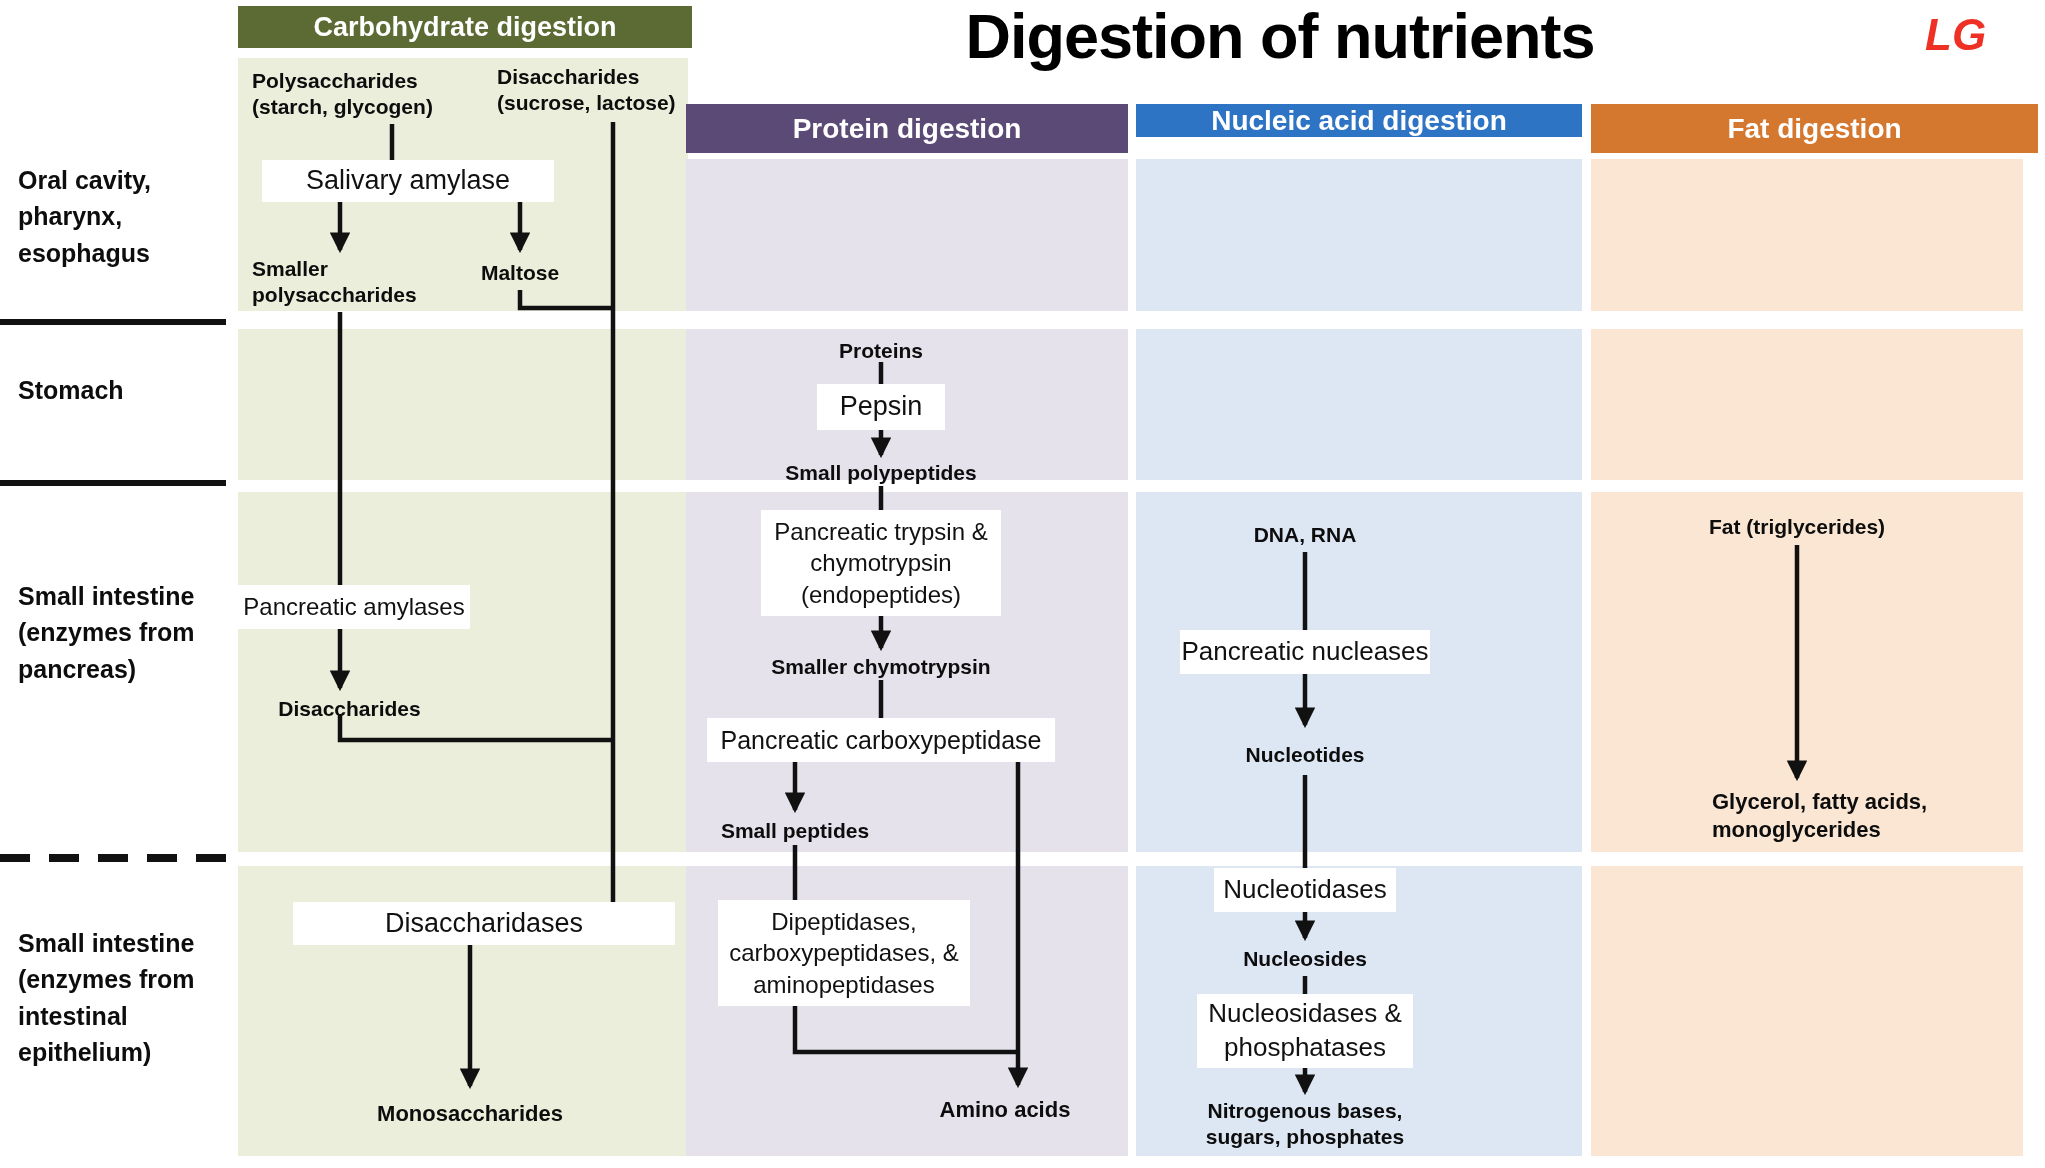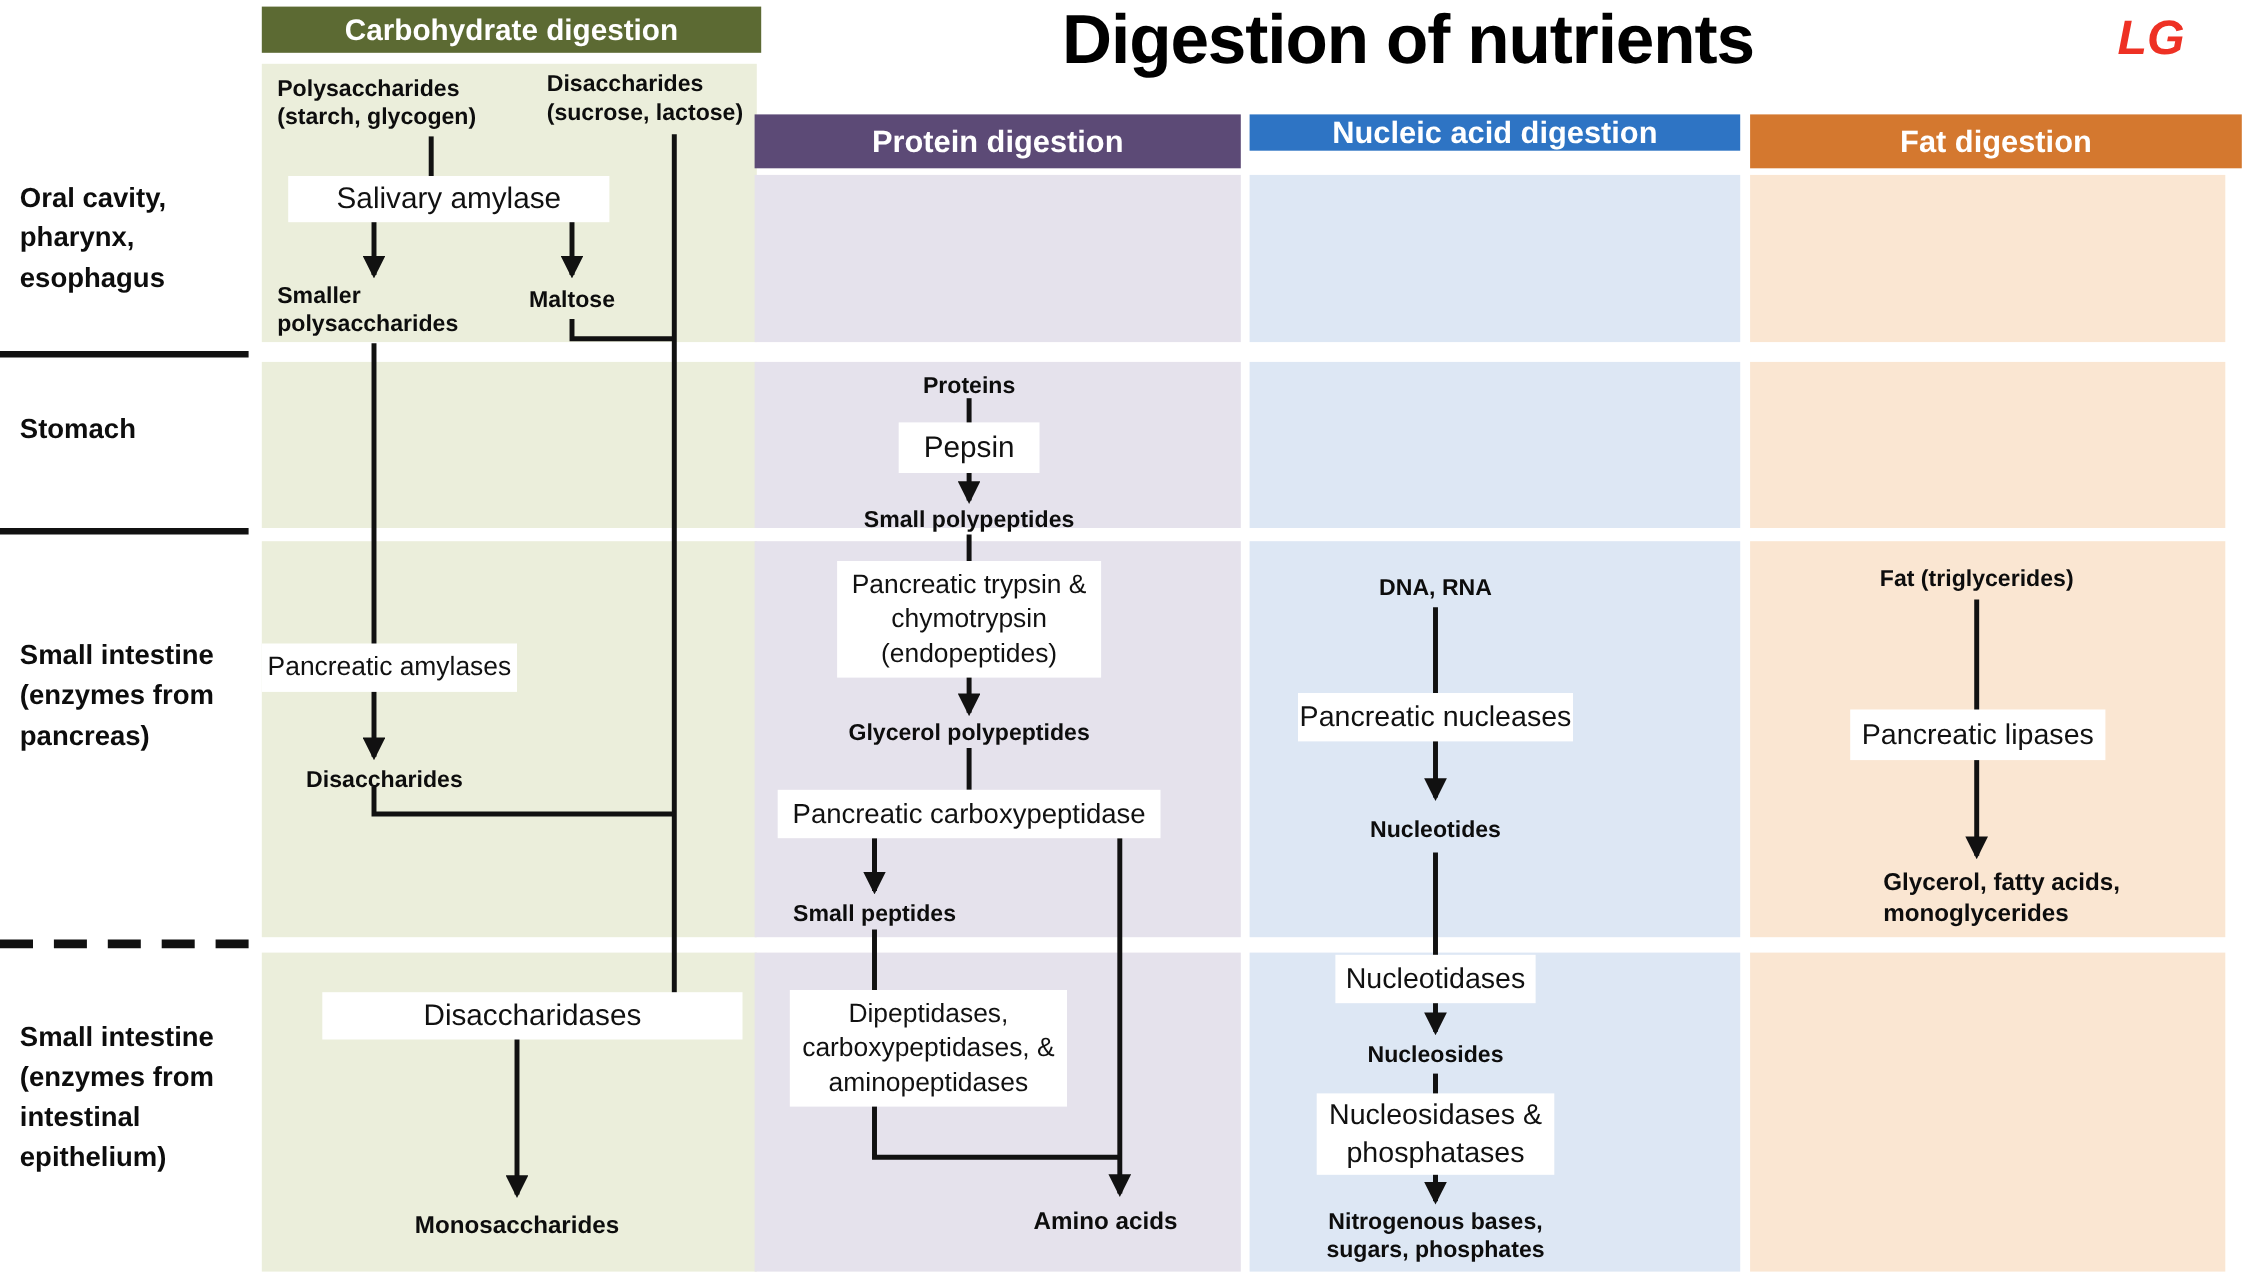--- a/index.html
+++ b/index.html
@@ -126,31 +126,30 @@
   <div class="lbl ctr" style="left:455px;top:260px;width:130px;">Maltose</div>
   <div class="ebox" style="left:238px;top:585px;width:232px;height:44px;font-size:24px;">Pancreatic amylases</div>
   <div class="lbl ctr" style="left:262px;top:696px;width:175px;text-align:center;">Disaccharides</div>
   <div class="ebox" style="left:293px;top:902px;width:382px;height:43px;font-size:27px;">Disaccharidases</div>
   <div class="lbl ctr" style="left:360px;top:1100px;width:220px;font-size:22px;">Monosaccharides</div>
 
   <div class="lbl ctr" style="left:791px;top:338px;width:180px;">Proteins</div>
   <div class="ebox" style="left:817px;top:384px;width:128px;height:46px;font-size:27px;">Pepsin</div>
   <div class="lbl ctr" style="left:761px;top:460px;width:240px;">Small polypeptides</div>
   <div class="ebox" style="left:761px;top:510px;width:240px;height:106px;font-size:24px;">Pancreatic trypsin &amp; chymotrypsin (endopeptides)</div>
-  <div class="lbl ctr" style="left:761px;top:654px;width:240px;">Glycerol polypeptides</div>
+  <div class="lbl ctr" style="left:761px;top:654px;width:240px;">Smaller chymotrypsin</div>
   <div class="ebox" style="left:707px;top:718px;width:348px;height:44px;font-size:25px;">Pancreatic carboxypeptidase</div>
   <div class="lbl ctr" style="left:695px;top:818px;width:200px;">Small peptides</div>
   <div class="ebox" style="left:718px;top:900px;width:252px;height:106px;font-size:24px;">Dipeptidases, carboxypeptidases, &amp; aminopeptidases</div>
   <div class="lbl ctr" style="left:905px;top:1096px;width:200px;font-size:22px;">Amino acids</div>
 
   <div class="lbl ctr" style="left:1205px;top:522px;width:200px;">DNA, RNA</div>
   <div class="ebox" style="left:1180px;top:630px;width:250px;height:44px;">Pancreatic nucleases</div>
   <div class="lbl ctr" style="left:1205px;top:742px;width:200px;">Nucleotides</div>
   <div class="ebox" style="left:1214px;top:868px;width:182px;height:44px;">Nucleotidases</div>
   <div class="lbl ctr" style="left:1205px;top:946px;width:200px;">Nucleosides</div>
   <div class="ebox" style="left:1197px;top:994px;width:216px;height:74px;">Nucleosidases &amp; phosphatases</div>
   <div class="lbl ctr" style="left:1195px;top:1098px;width:220px;">Nitrogenous bases, sugars, phosphates</div>
 
   <div class="lbl ctr" style="left:1697px;top:514px;width:200px;">Fat (triglycerides)</div>
-  <div class="ebox" style="left:1682px;top:645px;width:232px;height:46px;">Pancreatic lipases</div>
   <div class="lbl" style="left:1712px;top:788px;width:235px;font-size:22px;">Glycerol, fatty acids, monoglycerides</div>
 
 </div>
 
 </body></html>

